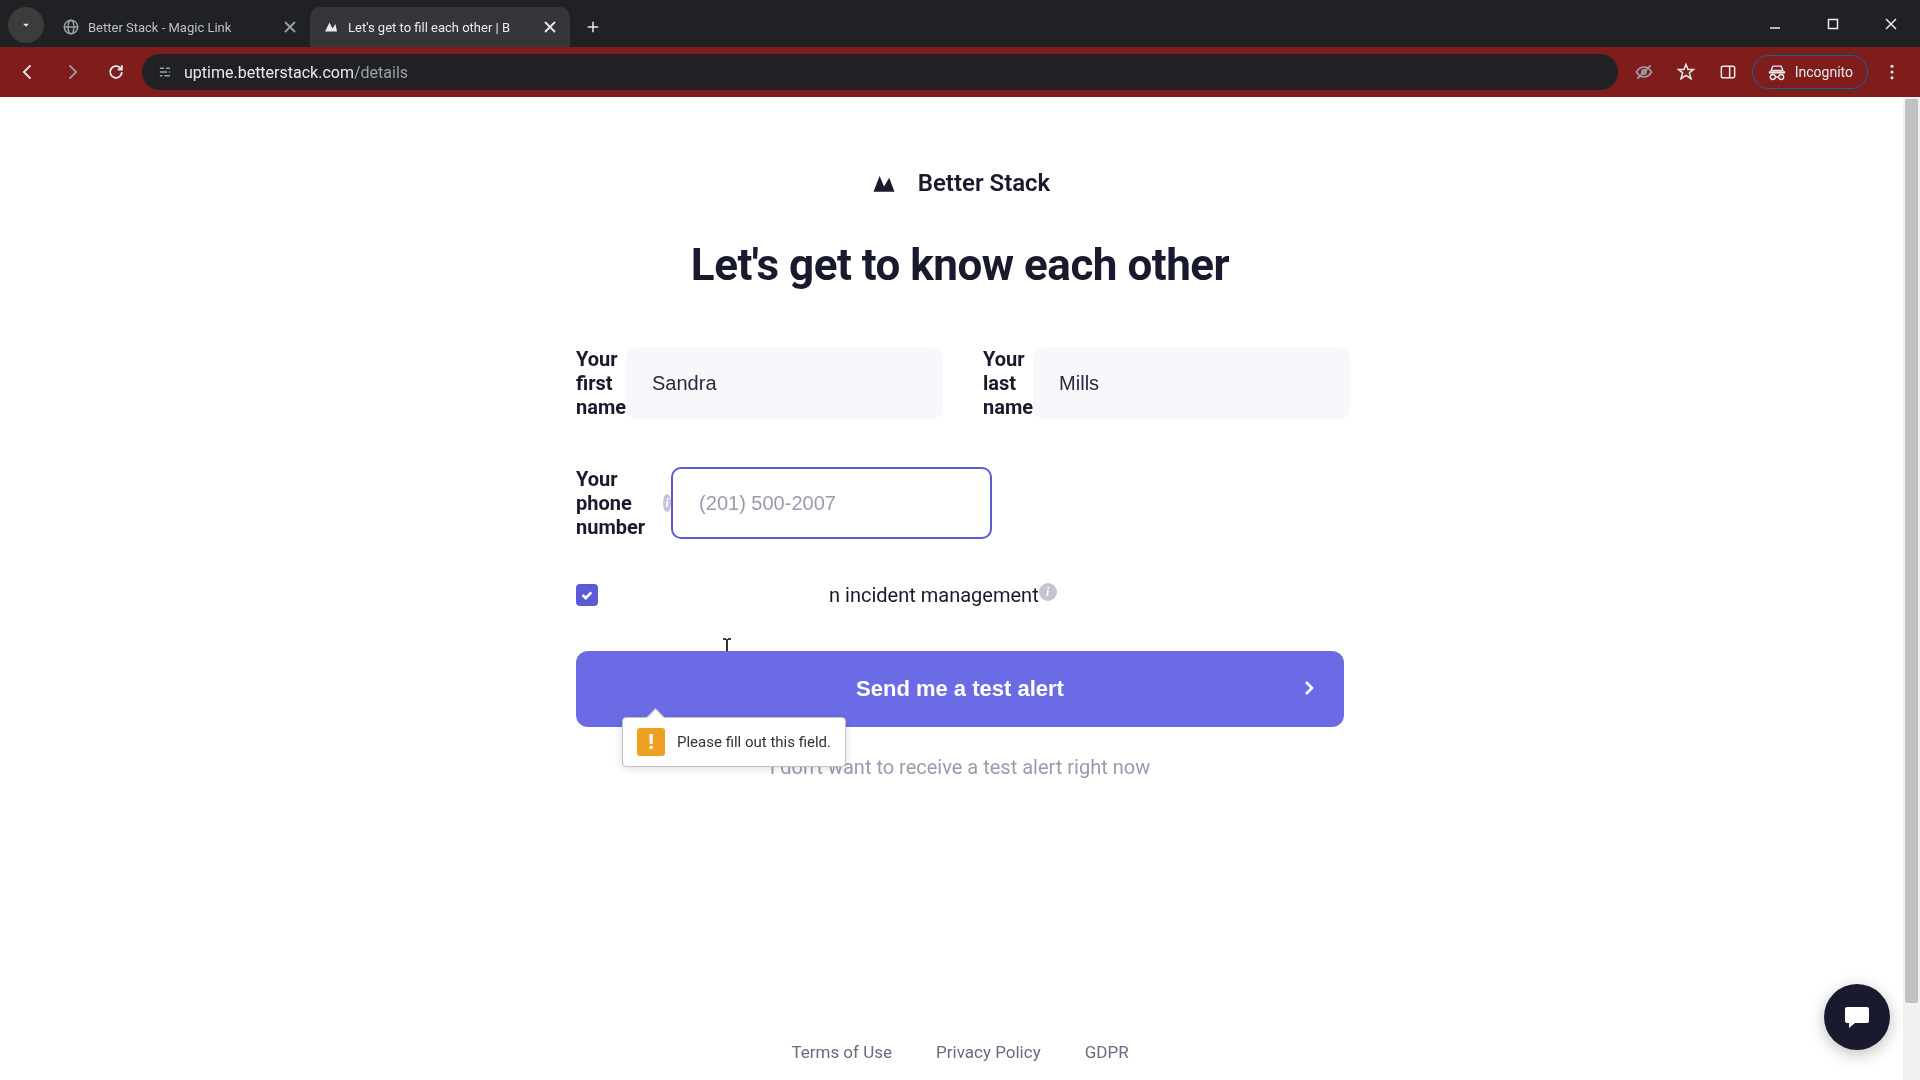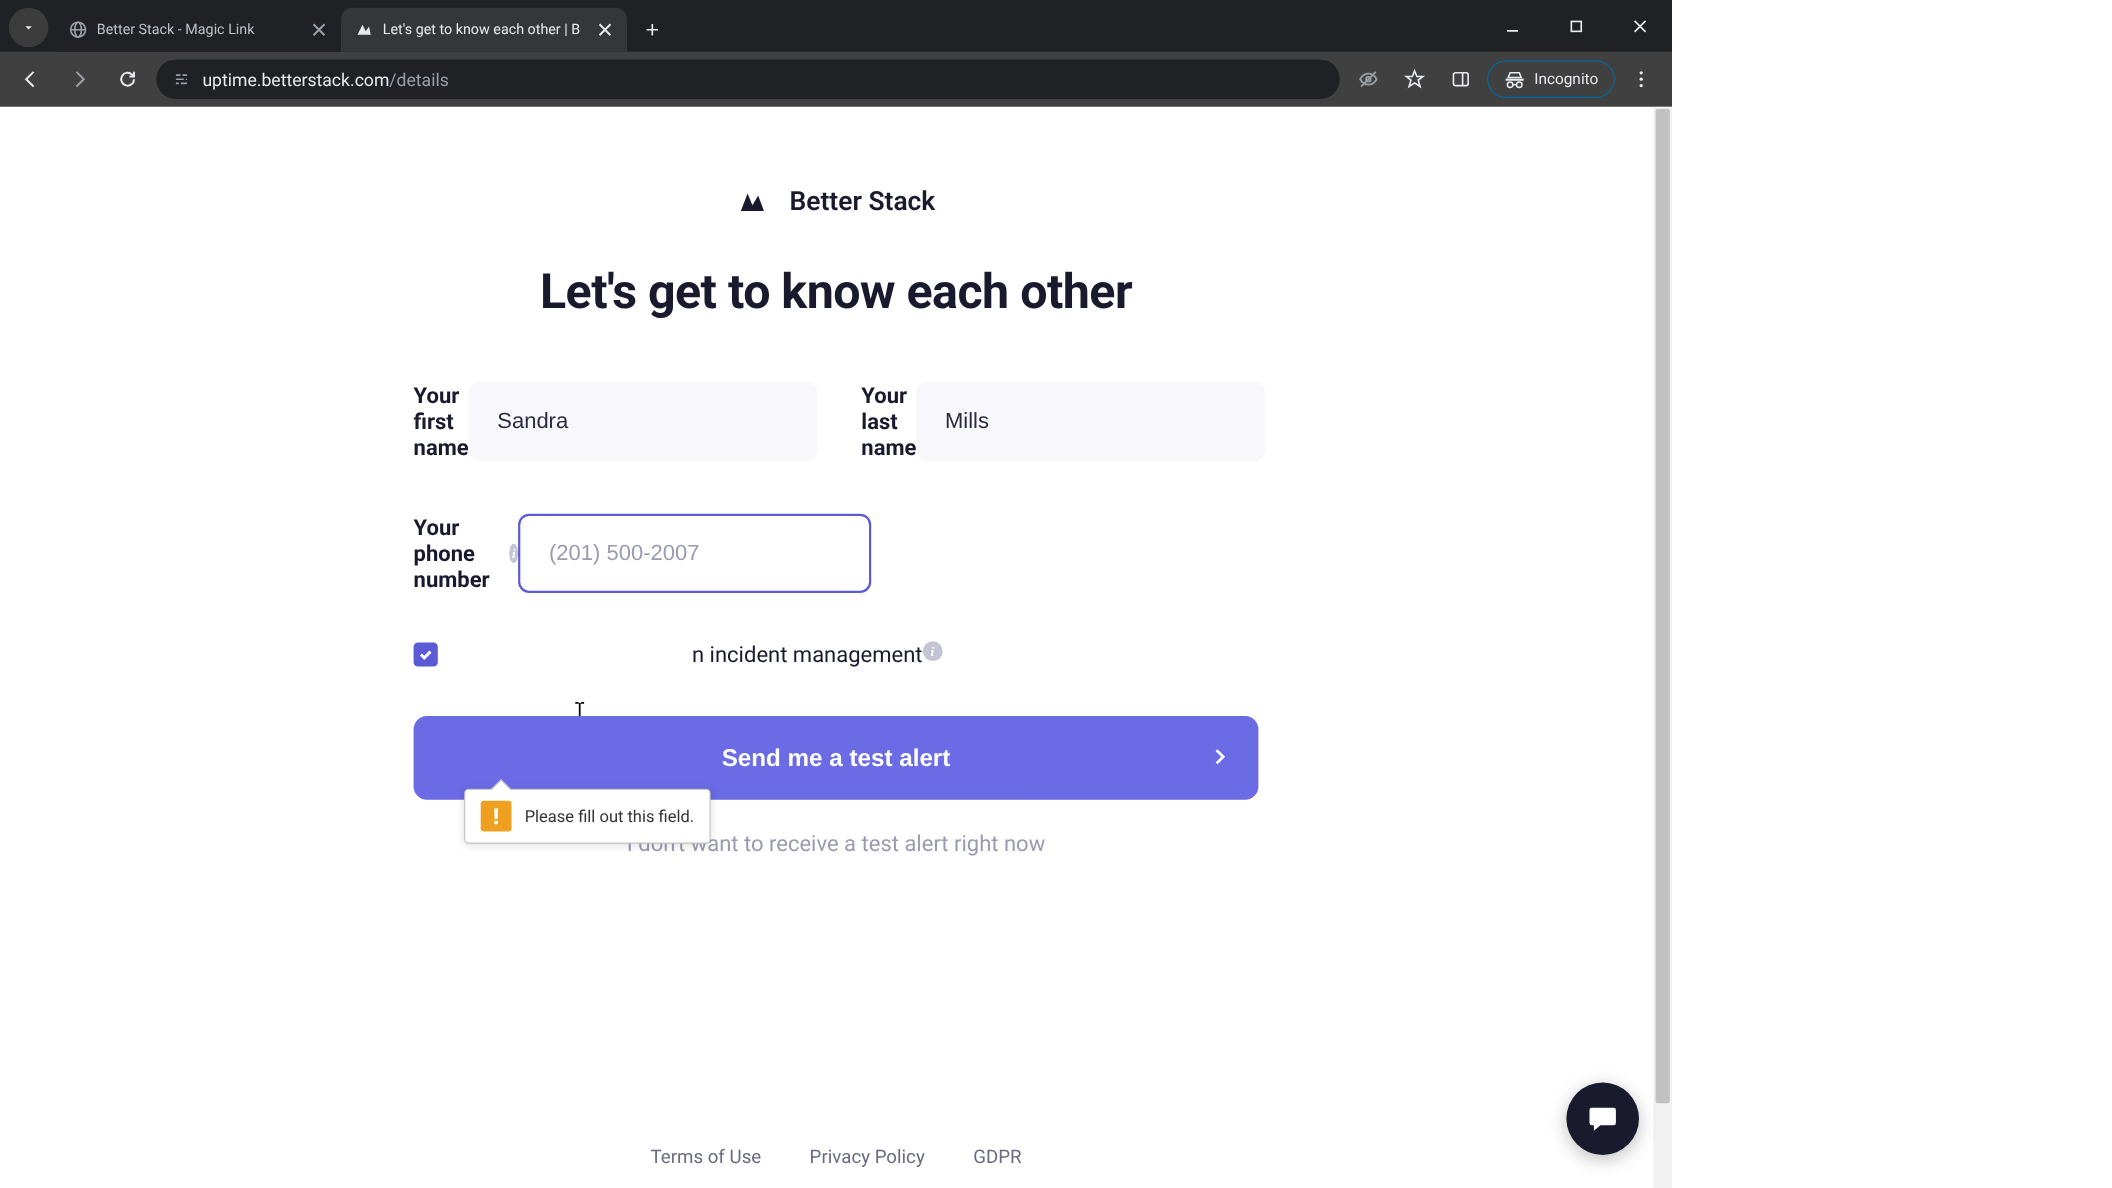--- a/index.html
+++ b/index.html
@@ -1,34 +1,34 @@
 <!DOCTYPE html>
 <html><head>
 <meta charset="utf-8">
 <style>
   * { margin: 0; padding: 0; box-sizing: border-box; }
   body { font-family: -apple-system, BlinkMacSystemFont, "Segoe UI", Roboto, sans-serif; background: #fff; width: 1920px; height: 1080px; overflow: hidden; }
 
   
-  .browser { width: 1520px; height: 1080px; display: flex; flex-direction: column; background: #202124; }
+  .browser { width: 1920px; height: 1080px; display: flex; flex-direction: column; background: #202124; }
   .tab-strip { height: 47px; background: #202124; display: flex; align-items: flex-end; padding-left: 8px; }
   .tab-dropdown { width: 36px; height: 36px; border-radius: 18px; background: #3c3c3c; display: flex; align-items: center; justify-content: center; margin: 0 6px 4px 0; }
   .tab-dropdown svg { width: 14px; height: 14px; fill: #e8eaed; }
   .tab { height: 40px; display: flex; align-items: center; padding: 0 12px; border-radius: 10px 10px 0 0; min-width: 260px; max-width: 280px; color: #e8eaed; font-size: 13px; gap: 8px; position: relative; }
   .tab.inactive { background: #202124; color: #bdc1c6; }
   .tab.active { background: #35363a; }
   .tab .favicon { width: 18px; height: 18px; flex-shrink: 0; }
   .tab .title { flex: 1; white-space: nowrap; overflow: hidden; text-overflow: ellipsis; }
   .tab .close { width: 16px; height: 16px; flex-shrink: 0; }
   .newtab { width: 34px; height: 34px; display: flex; align-items: center; justify-content: center; color: #e8eaed; margin-left: 6px; margin-bottom: 3px; }
   .win-controls { margin-left: auto; display: flex; height: 47px; }
   .win-btn { width: 58px; display: flex; align-items: center; justify-content: center; color: #e8eaed; }
   .win-btn svg { width: 14px; height: 14px; }
 
-  .toolbar { height: 50px; background: #404040; display: flex; align-items: center; padding: 0 10px; gap: 8px; }
+  .toolbar { height: 50px; background: #7f1d1d; display: flex; align-items: center; padding: 0 10px; gap: 8px; }
   .nav-btn { width: 36px; height: 36px; display: flex; align-items: center; justify-content: center; border-radius: 18px; }
   .nav-btn svg { width: 20px; height: 20px; fill: #9aa0a6; }
   .nav-btn.enabled svg { fill: #e8eaed; }
   .addr { flex: 1; height: 36px; background: #202124; border-radius: 18px; display: flex; align-items: center; padding: 0 14px; gap: 10px; color: #e8eaed; font-size: 16px; }
   .addr .secure { width: 18px; height: 18px; fill: #9aa0a6; }
   .addr .url-host { color: #e8eaed; }
   .addr .url-path { color: #9aa0a6; }
   .right-icons { display: flex; align-items: center; gap: 6px; }
   .chip { height: 34px; border-radius: 17px; border: 1px solid #0369a1; display: flex; align-items: center; padding: 0 14px; gap: 8px; color: #e8eaed; font-size: 14px; }
 
@@ -95,21 +95,21 @@
         </svg>
       <span class="title">Better Stack - Magic Link</span>
       <svg class="close" viewBox="0 0 16 16">
           <path d="M3 3l10 10M13 3L3 13" stroke="#9aa0a6" stroke-width="1.8"></path>
         </svg>
     </div>
     <div class="tab active">
       <svg class="favicon" viewBox="0 0 24 24">
           <path d="M4 18 L10 6 L14 14 L18 8 L20 18 Z" fill="#e8eaed"></path>
         </svg>
-      <span class="title">Let's get to know each other | B</span>
+      <span class="title">Let's get to fill each other | B</span>
       <svg class="close" viewBox="0 0 16 16">
           <path d="M3 3l10 10M13 3L3 13" stroke="#e8eaed" stroke-width="1.8"></path>
         </svg>
     </div>
     <div class="newtab">
       <svg viewBox="0 0 24 24" width="18" height="18">
           <path d="M12 5v14M5 12h14" stroke="#e8eaed" stroke-width="2"></path>
         </svg>
     </div>
     <div class="win-controls">

